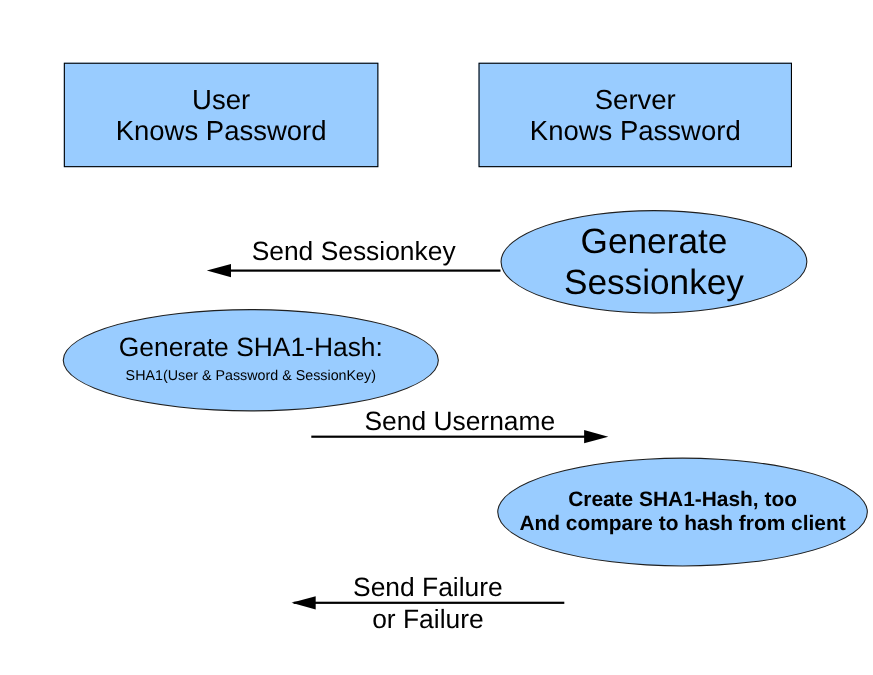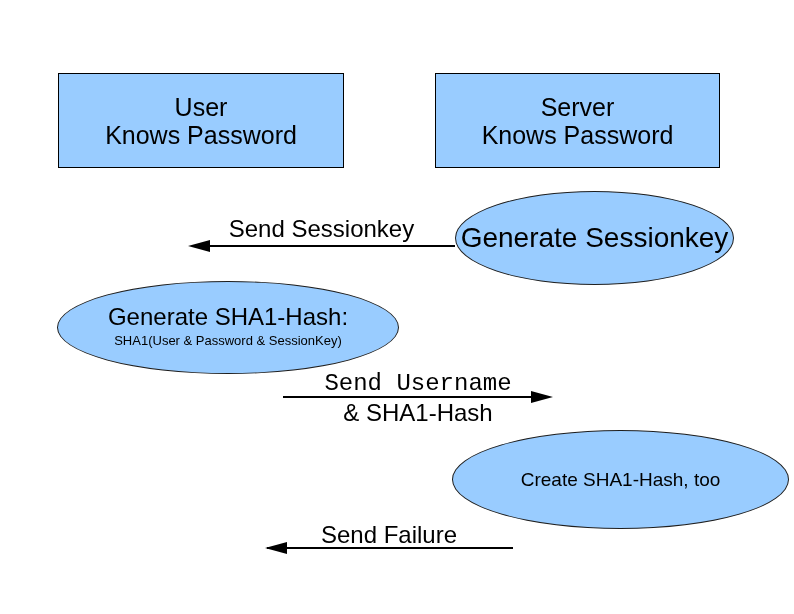--- a/index.html
+++ b/index.html
@@ -16,41 +16,40 @@
     position: absolute;
     background: var(--shape-fill, #99ccff);
     border: 1.5px solid var(--line, #000000);
     display: flex;
     flex-direction: column;
     align-items: center;
     justify-content: center;
     text-align: center;
     font-size: 25px;
     line-height: 28px;
-    margin-top: 16px;
   }
   #user-box   { left: 58px;  top: 57px; width: 284px; height: 93px; }
   #server-box { left: 435px; top: 57px; width: 283px; height: 93px; justify-content: center; }
 
   .ellipse {
     position: absolute;
     background: var(--shape-fill, #99ccff);
     border: 1.5px solid var(--shape-border, #1f1f1f);
     border-radius: 50%;
     display: flex;
     flex-direction: column;
     align-items: center;
     justify-content: center;
     text-align: center;
   }
-  #ellipse-generate-sessionkey { left: 455px; top: 191px; width: 277px; height: 92px; font-size: 28px; }
+  #ellipse-generate-sessionkey { left: 455px; top: 191px; width: 277px; height: 92px; font-size: 32px; }
   #ellipse-generate-sha1       { left: 57px;  top: 281px; width: 340px; height: 91px; }
   #ellipse-generate-sha1 .big   { font-size: 24px; line-height: 26px; }
   #ellipse-generate-sha1 .small { font-size: 13px; line-height: 22px; }
-  #ellipse-create-sha1         { left: 452px; top: 430px; width: 335px; height: 97px; font-size: 19px; line-height: 22px; }
+  #ellipse-create-sha1         { left: 452px; top: 416px; width: 335px; height: 97px; font-size: 19px; line-height: 22px; font-weight: bold; }
 
   .arrow-line {
     position: absolute;
     height: 2px;
     background: var(--line, #000000);
   }
   .arrowhead-left {
     position: absolute;
     width: 0; height: 0;
     border-top: 6px solid transparent;
@@ -71,21 +70,21 @@
     line-height: 26px;
     white-space: nowrap;
   }
   
   #arrow1-line  { left: 196px; top: 245px; width: 259px; }
   #arrow1-head  { left: 188px; top: 240px; }
   #arrow1-label { left: 188px; top: 216px; width: 267px; }
   
   #arrow2-line   { left: 283px; top: 396px; width: 250px; }
   #arrow2-head   { left: 531px; top: 391px; }
-  #arrow2-label1 { left: 283px; top: 371px; width: 270px; font-family: Liberation Mono, monospace; }
+  #arrow2-label1 { left: 283px; top: 371px; width: 270px; }
   #arrow2-label2 { left: 283px; top: 400px; width: 270px; }
   
   #arrow3-line   { left: 267px; top: 547px; width: 246px; }
   #arrow3-head   { left: 265px; top: 542px; }
   #arrow3-label1 { left: 265px; top: 522px; width: 248px; }
   #arrow3-label2 { left: 265px; top: 551px; width: 248px; }
 </style>
 </head>
 <body>
 
@@ -109,23 +108,24 @@
   </div>
 
   <div id="ellipse-generate-sha1" class="ellipse">
     <div class="big">Generate SHA1-Hash:</div>
     <div class="small">SHA1(User &amp; Password &amp; SessionKey)</div>
   </div>
 
   <div id="arrow2-label1" class="msg-label">Send Username</div>
   <div id="arrow2-line" class="arrow-line"></div>
   <div id="arrow2-head" class="arrowhead-right"></div>
-  <div id="arrow2-label2" class="msg-label">&amp; SHA1-Hash</div>
 
   <div id="ellipse-create-sha1" class="ellipse">
     <div>Create SHA1-Hash, too</div>
+    <div>And compare to hash from client</div>
   </div>
 
   <div id="arrow3-label1" class="msg-label">Send Failure</div>
   <div id="arrow3-line" class="arrow-line"></div>
   <div id="arrow3-head" class="arrowhead-left"></div>
+  <div id="arrow3-label2" class="msg-label">or Failure</div>
 
 </div>
 
 </body></html>

